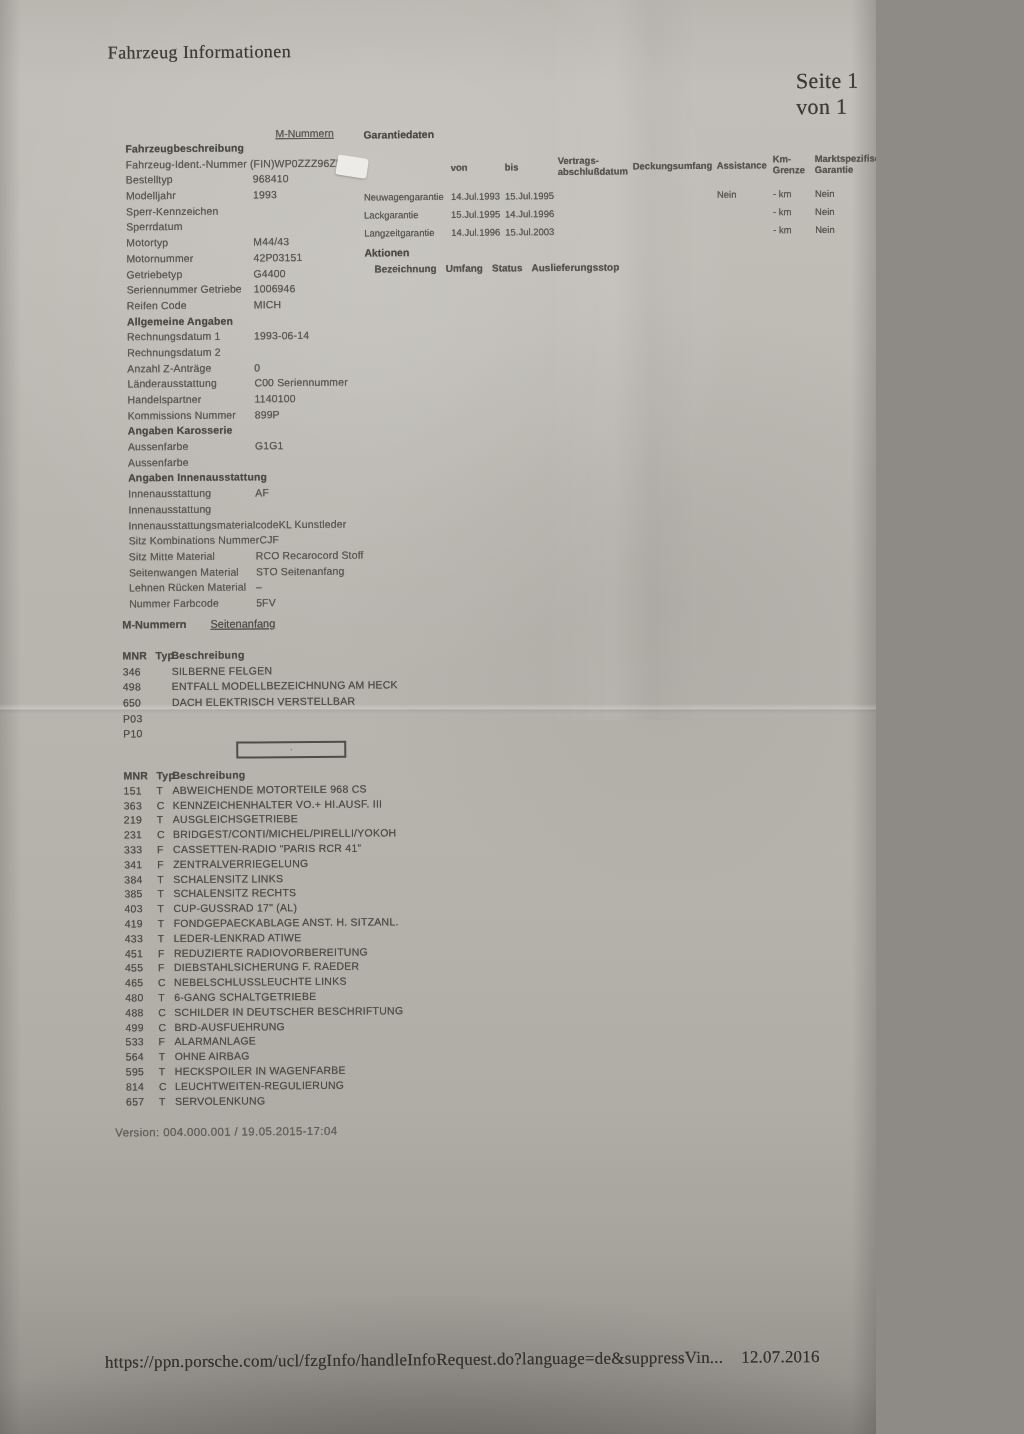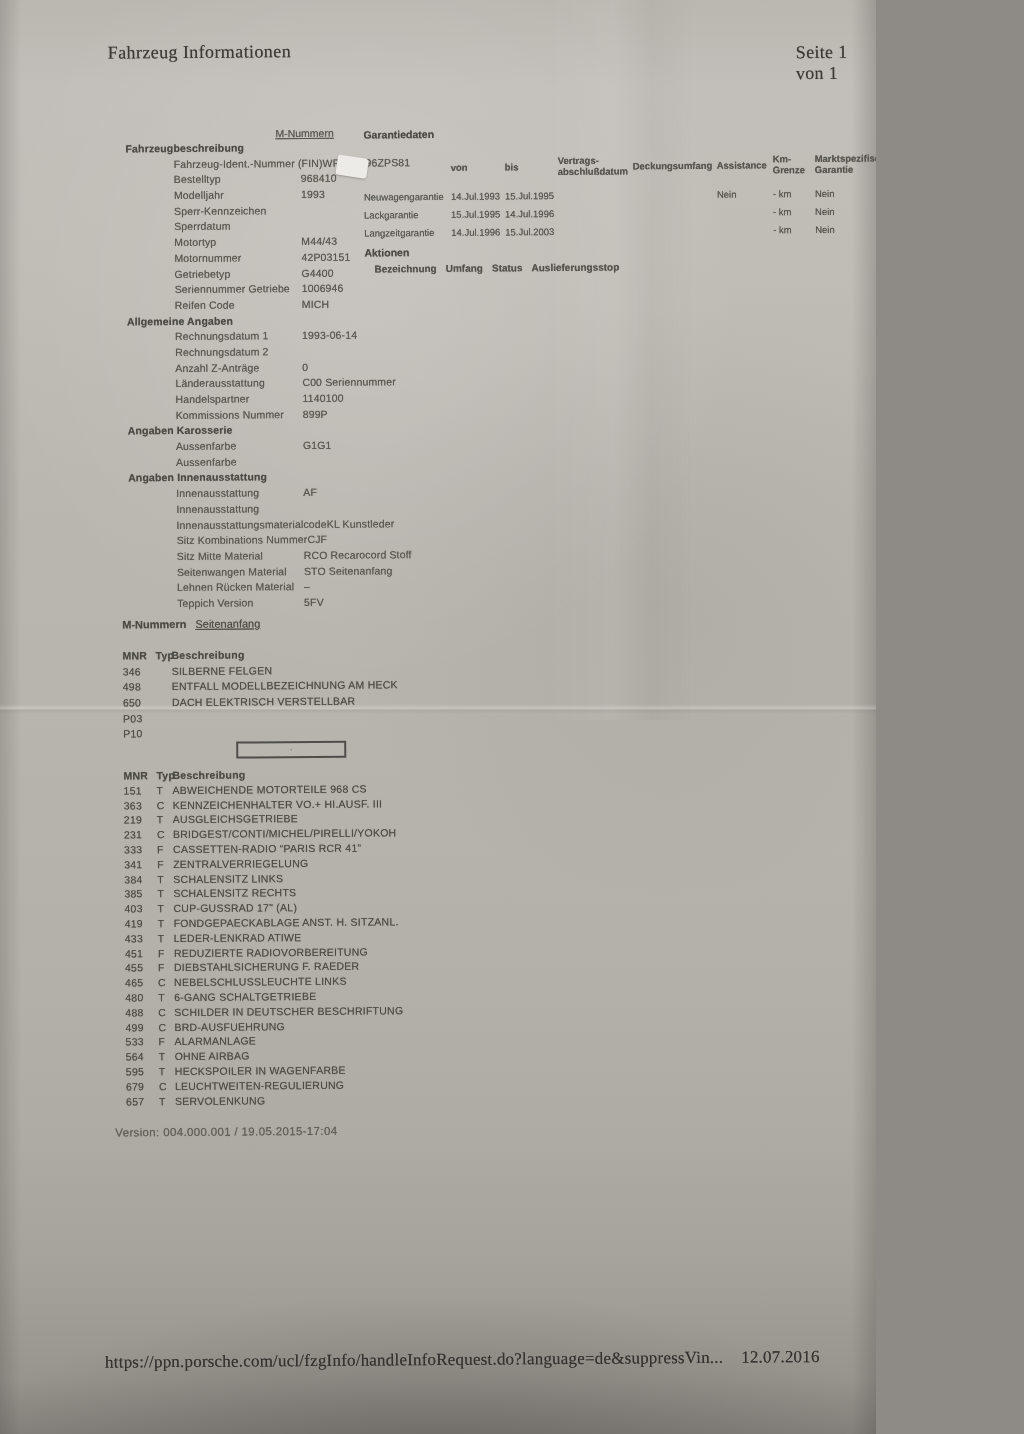--- a/index.html
+++ b/index.html
@@ -13,51 +13,51 @@
       linear-gradient(180deg, #bab7b1 0%, #c2bfba 6%, #c0bdb7 18%, #bab7b1 34%, #b7b4ad 52%, #b4b1aa 66%, #afaca5 78%, #a6a39c 88%, #98958f 96%, #86837e 100%);
   }
   .crease-h{position:absolute;left:0;right:0;top:704px;height:10px;opacity:.65;
     background:linear-gradient(180deg, rgba(255,255,255,0), rgba(255,255,255,.35) 45%, rgba(90,88,84,.16) 62%, rgba(90,88,84,0));}
   .crease-v{position:absolute;top:0;height:720px;left:545px;width:150px;opacity:.5;
     background:linear-gradient(90deg, rgba(255,255,255,0), rgba(255,255,255,.10) 45%, rgba(0,0,0,.05) 72%, rgba(0,0,0,0));}
   .content{position:absolute;inset:0;transform:rotate(-0.45deg);transform-origin:50% 50%;}
 
   .serif{font-family:"Liberation Serif",serif;color:#3b3a36;}
   .page-title{position:absolute;left:113px;top:40px;font-size:18px;letter-spacing:.4px;text-shadow:0 0 .7px rgba(55,53,50,.6);}
-  .page-indicator{position:absolute;left:801px;top:45px;font-size:18px;letter-spacing:.3px;text-shadow:0 0 .7px rgba(55,53,50,.6);}
+  .page-indicator{position:absolute;left:801px;top:71px;font-size:22px;letter-spacing:.3px;text-shadow:0 0 .7px rgba(55,53,50,.6);}
 
   .soft{text-shadow:0 0 .7px rgba(90,88,82,.75);}
   .link{text-decoration:underline;}
 
   .mnum-top{position:absolute;left:280px;top:126px;font-size:10.5px;color:#56554f;}
 
   
   .kv{position:absolute;left:130px;top:139px;width:320px;font-size:10.5px;color:#57564f;letter-spacing:.15px;}
   .kv-title{font-weight:bold;color:#4a4944;height:15.7px;line-height:15.7px;}
   .kv-row{display:flex;height:15.7px;line-height:15.7px;white-space:nowrap;}
-  .kv-label{min-width:127px;margin-left:48px;}
+  .kv-label{min-width:127px;}
 
   .patch{position:absolute;left:341px;top:156px;width:31px;height:20px;background:#edebe7;
     border-radius:2px 4px 3px 2px;transform:rotate(9deg);box-shadow:0 1px 2px rgba(50,48,45,.3);}
 
   
   .gar{position:absolute;left:368px;top:128px;color:#55544e;--gcols:82px 49px 48px 70px 79px 51px 37px 77px 40px;}
   .gar-title{font-weight:bold;font-size:10.5px;color:#4a4944;}
   .ghead{display:grid;grid-template-columns:var(--gcols);column-gap:5px;align-items:center;min-height:42px;margin-top:6px;}
   .gh{font-weight:bold;font-size:9.5px;white-space:pre-line;line-height:11px;}
   .grow{display:grid;grid-template-columns:var(--gcols);column-gap:5px;height:18px;line-height:18px;font-size:9.5px;white-space:nowrap;}
 
   .akt{position:absolute;left:368px;top:246px;color:#53524c;}
   .akt-title{font-weight:bold;font-size:10.5px;color:#4a4944;}
   .akt-cols{display:flex;gap:9px;margin:5px 0 0 10px;font-size:10px;font-weight:bold;}
 
   
   .mnhead{position:absolute;left:123px;top:616px;font-size:11px;color:#4c4b46;}
   .mnhead b{font-weight:bold;}
-  .mnhead .link{margin-left:9px;}
+  .mnhead .link{margin-left:24px;}
   .mtable{position:absolute;left:123px;font-size:10.5px;color:#4b4a45;letter-spacing:.25px;}
   .mt1{top:646px;}
   .mt2{top:766px;}
   .mrow{display:grid;grid-template-columns:33px 16px auto;white-space:nowrap;}
   .mt1 .mrow{height:15.7px;line-height:15.7px;}
   .mt2 .mrow{height:14.8px;line-height:14.8px;}
   .mhead{font-weight:bold;}
 
   .empty-box{position:absolute;left:236px;top:740px;width:106px;height:13px;border:2px solid #4e4d49;background:rgba(255,255,255,.05);}
   .empty-box::after{content:"·";position:absolute;left:50%;top:45%;transform:translate(-50%,-50%);font-size:9px;color:#4e4d49;}
@@ -221,21 +221,21 @@
               <span class="kv-label">Seitenwangen Material</span>
               <span class="kv-value">STO Seitenanfang</span>
             </div>
 
             <div class="kv-row">
               <span class="kv-label">Lehnen Rücken Material</span>
               <span class="kv-value">–</span>
             </div>
 
             <div class="kv-row">
-              <span class="kv-label">Teppich Version</span>
+              <span class="kv-label">Nummer Farbcode</span>
               <span class="kv-value">5FV</span>
             </div>
           </div>
       </div>
     </div>
 
     <span class="patch"></span>
 
     <div class="gar soft">
       <div class="gar-title">Garantiedaten</div>
@@ -486,21 +486,21 @@
             <span>OHNE AIRBAG</span>
           </div>
 
           <div class="mrow">
             <span>595</span>
             <span>T</span>
             <span>HECKSPOILER IN WAGENFARBE</span>
           </div>
 
           <div class="mrow">
-            <span>679</span>
+            <span>814</span>
             <span>C</span>
             <span>LEUCHTWEITEN-REGULIERUNG</span>
           </div>
 
           <div class="mrow">
             <span>657</span>
             <span>T</span>
             <span>SERVOLENKUNG</span>
           </div>
         </div>

